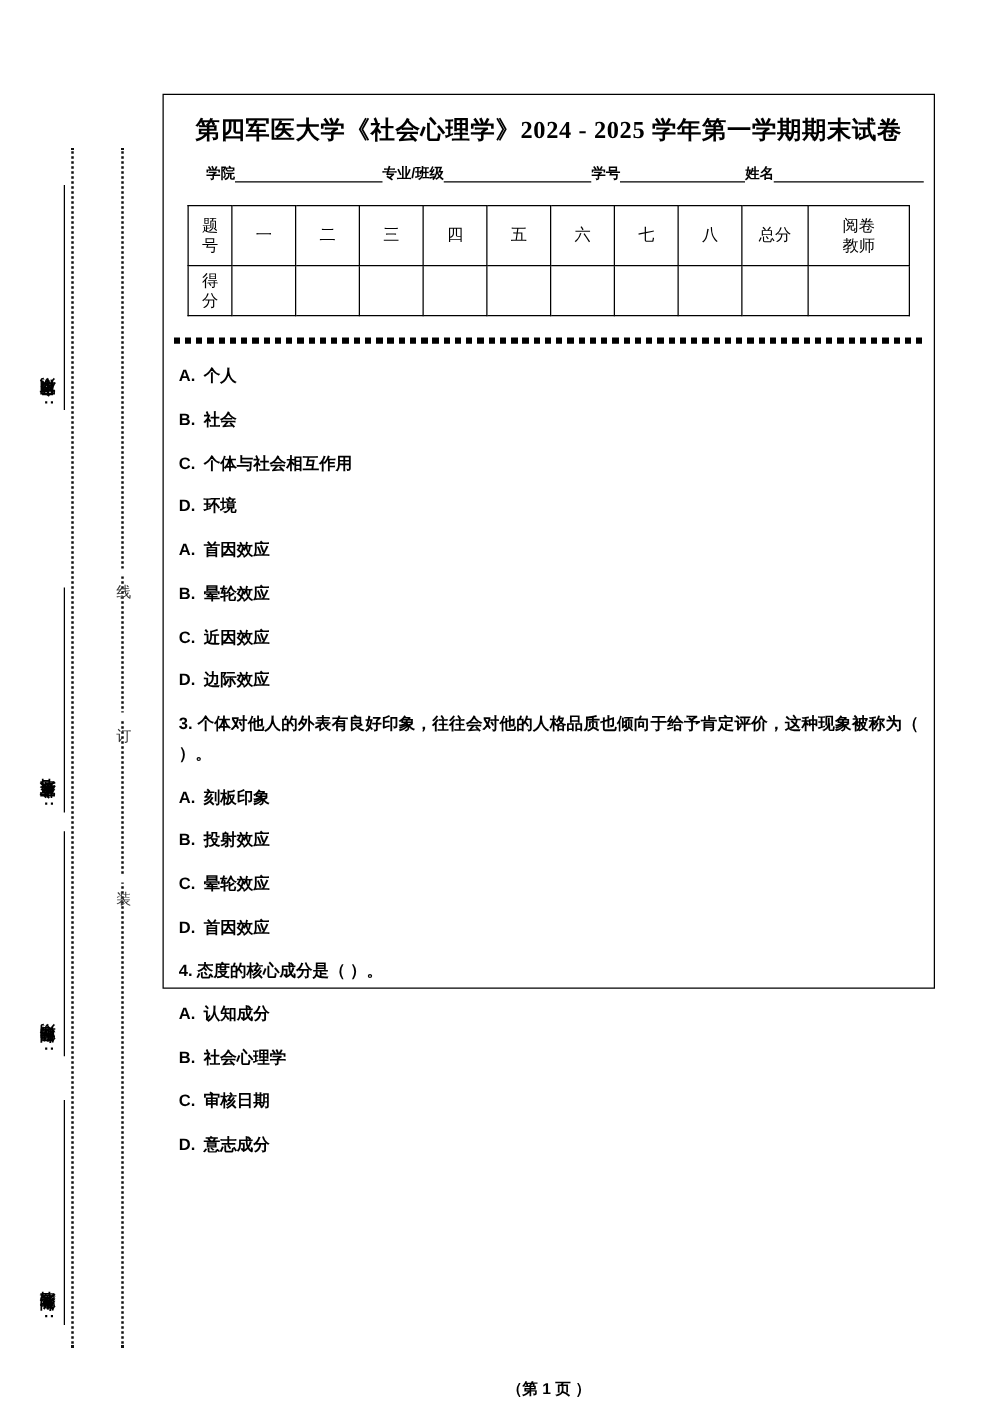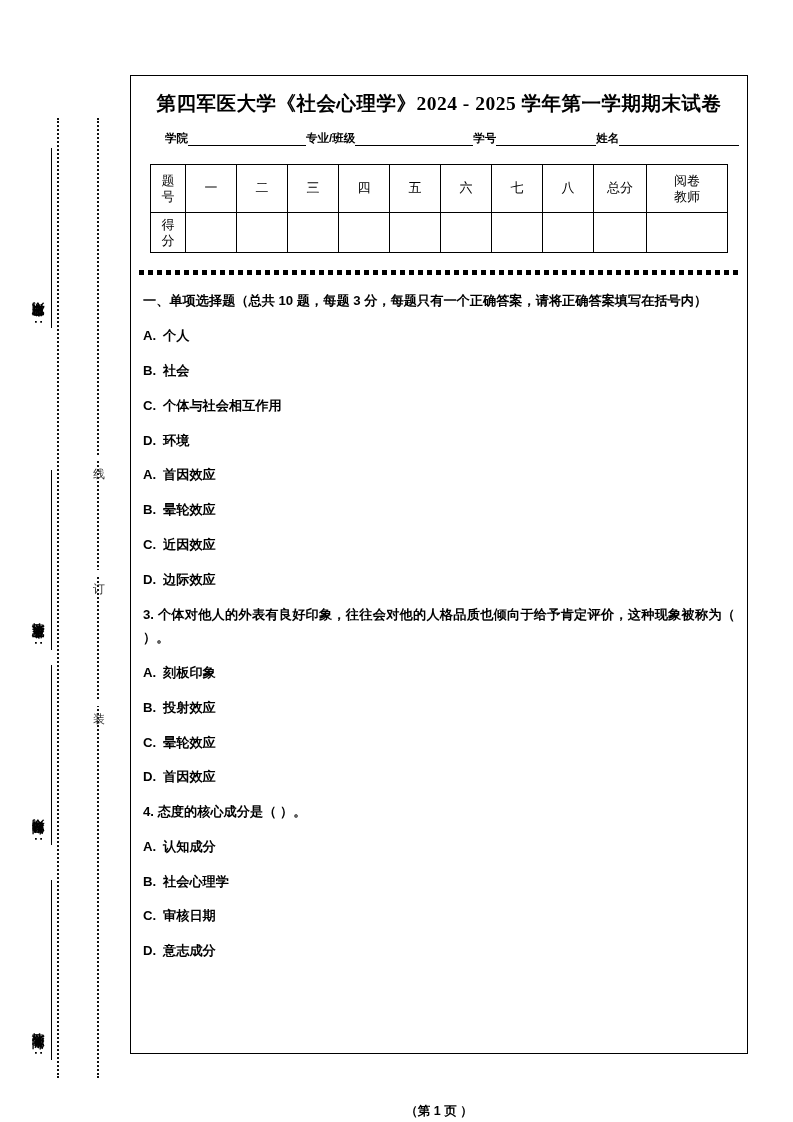--- a/index.html
+++ b/index.html
@@ -65,21 +65,21 @@
   .seam-xian { top: 455px; }
   .seam-ding { top: 570px; }
   .seam-zhuang { top: 700px; }
 
   
   .sheet {
     position: absolute;
     left: 130px;
     top: 75px;
     width: 618px;
-    height: 979px;
+    height: 716px;
     border: 1.6px solid #000;
     box-sizing: border-box;
     padding: 0;
   }
 
   .paper-title {
     text-align: center;
     font-size: 19.5px;
     font-weight: bold;
     letter-spacing: 0.5px;
@@ -256,21 +256,20 @@
       <td class="col-total"></td>
       <td class="col-teacher"></td>
     </tr>
   </tbody>
     </table>
 
   <div class="dotted-rule"></div>
 
   <div class="qbody">
 
-    <div class="section-head">一、单项选择题（总共 10 题，每题 3 分，每题只有一个正确答案，请将正确答案填写在括号内）</div>
 
     <div class="q-opt">
       <span class="opt-letter">A.</span><span>个人</span>
     </div>
     <div class="q-opt">
       <span class="opt-letter">B.</span><span>社会</span>
     </div>
     <div class="q-opt">
       <span class="opt-letter">C.</span><span>个体与社会相互作用</span>
     </div>

